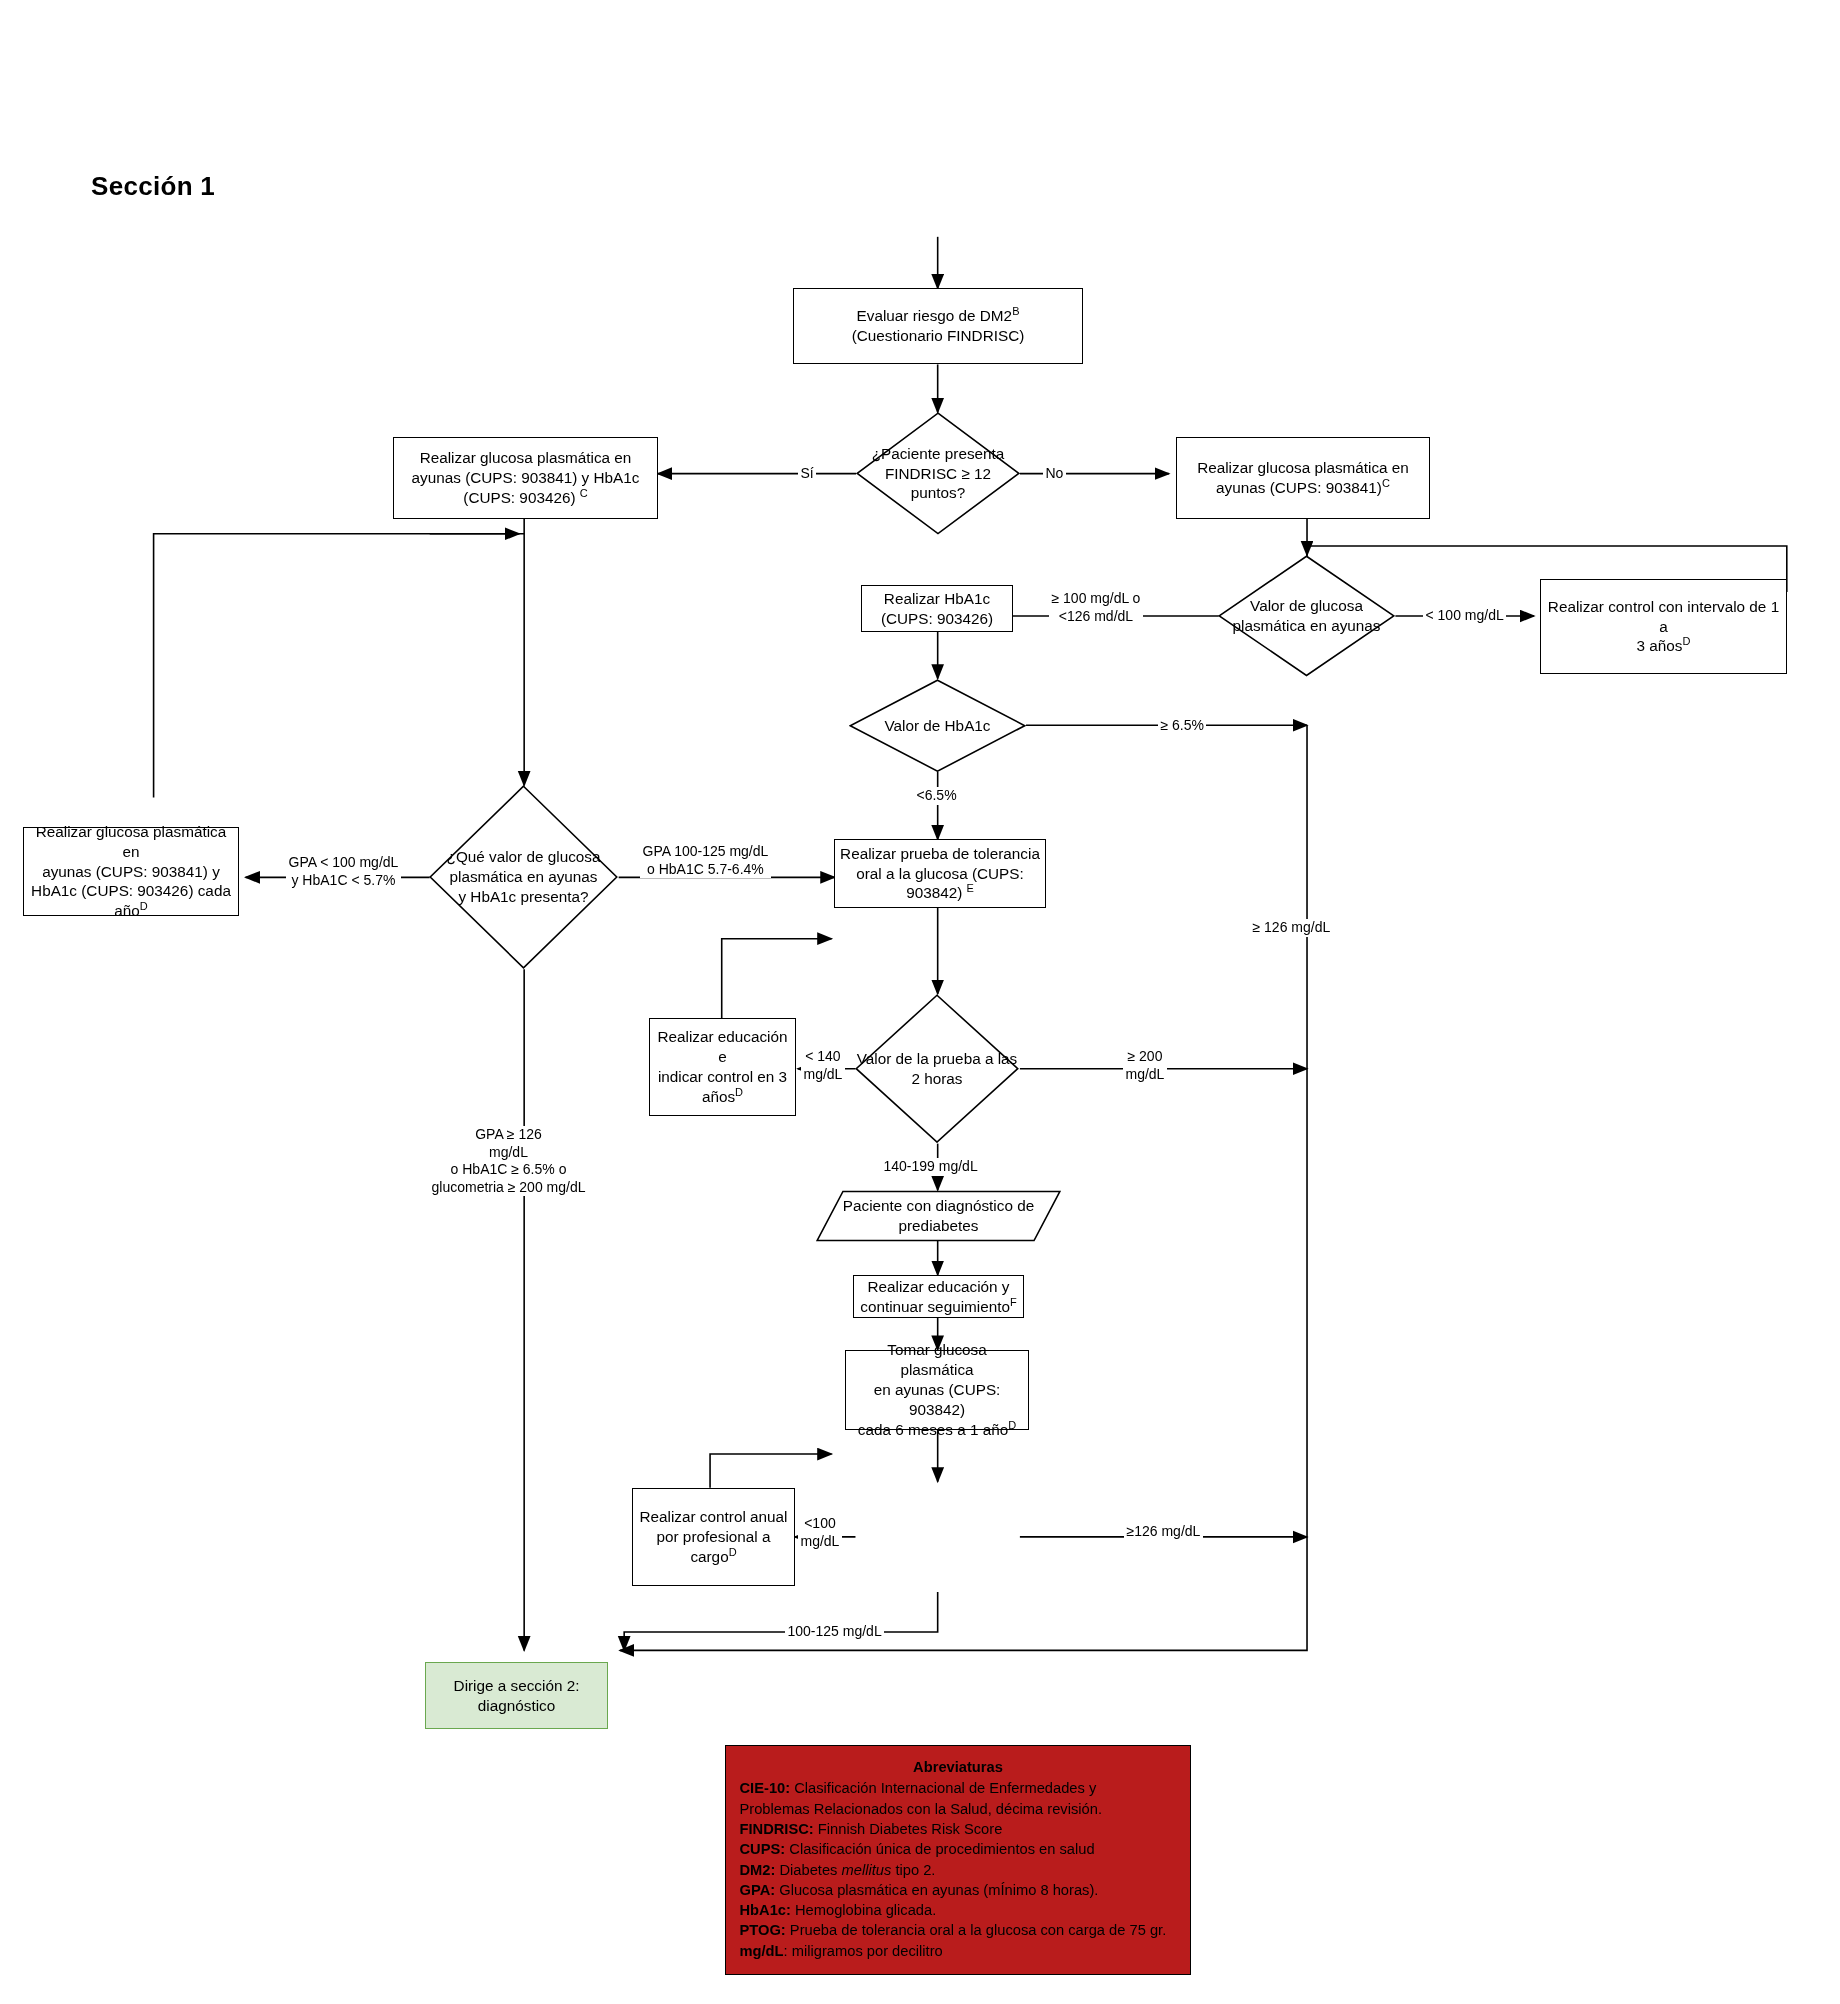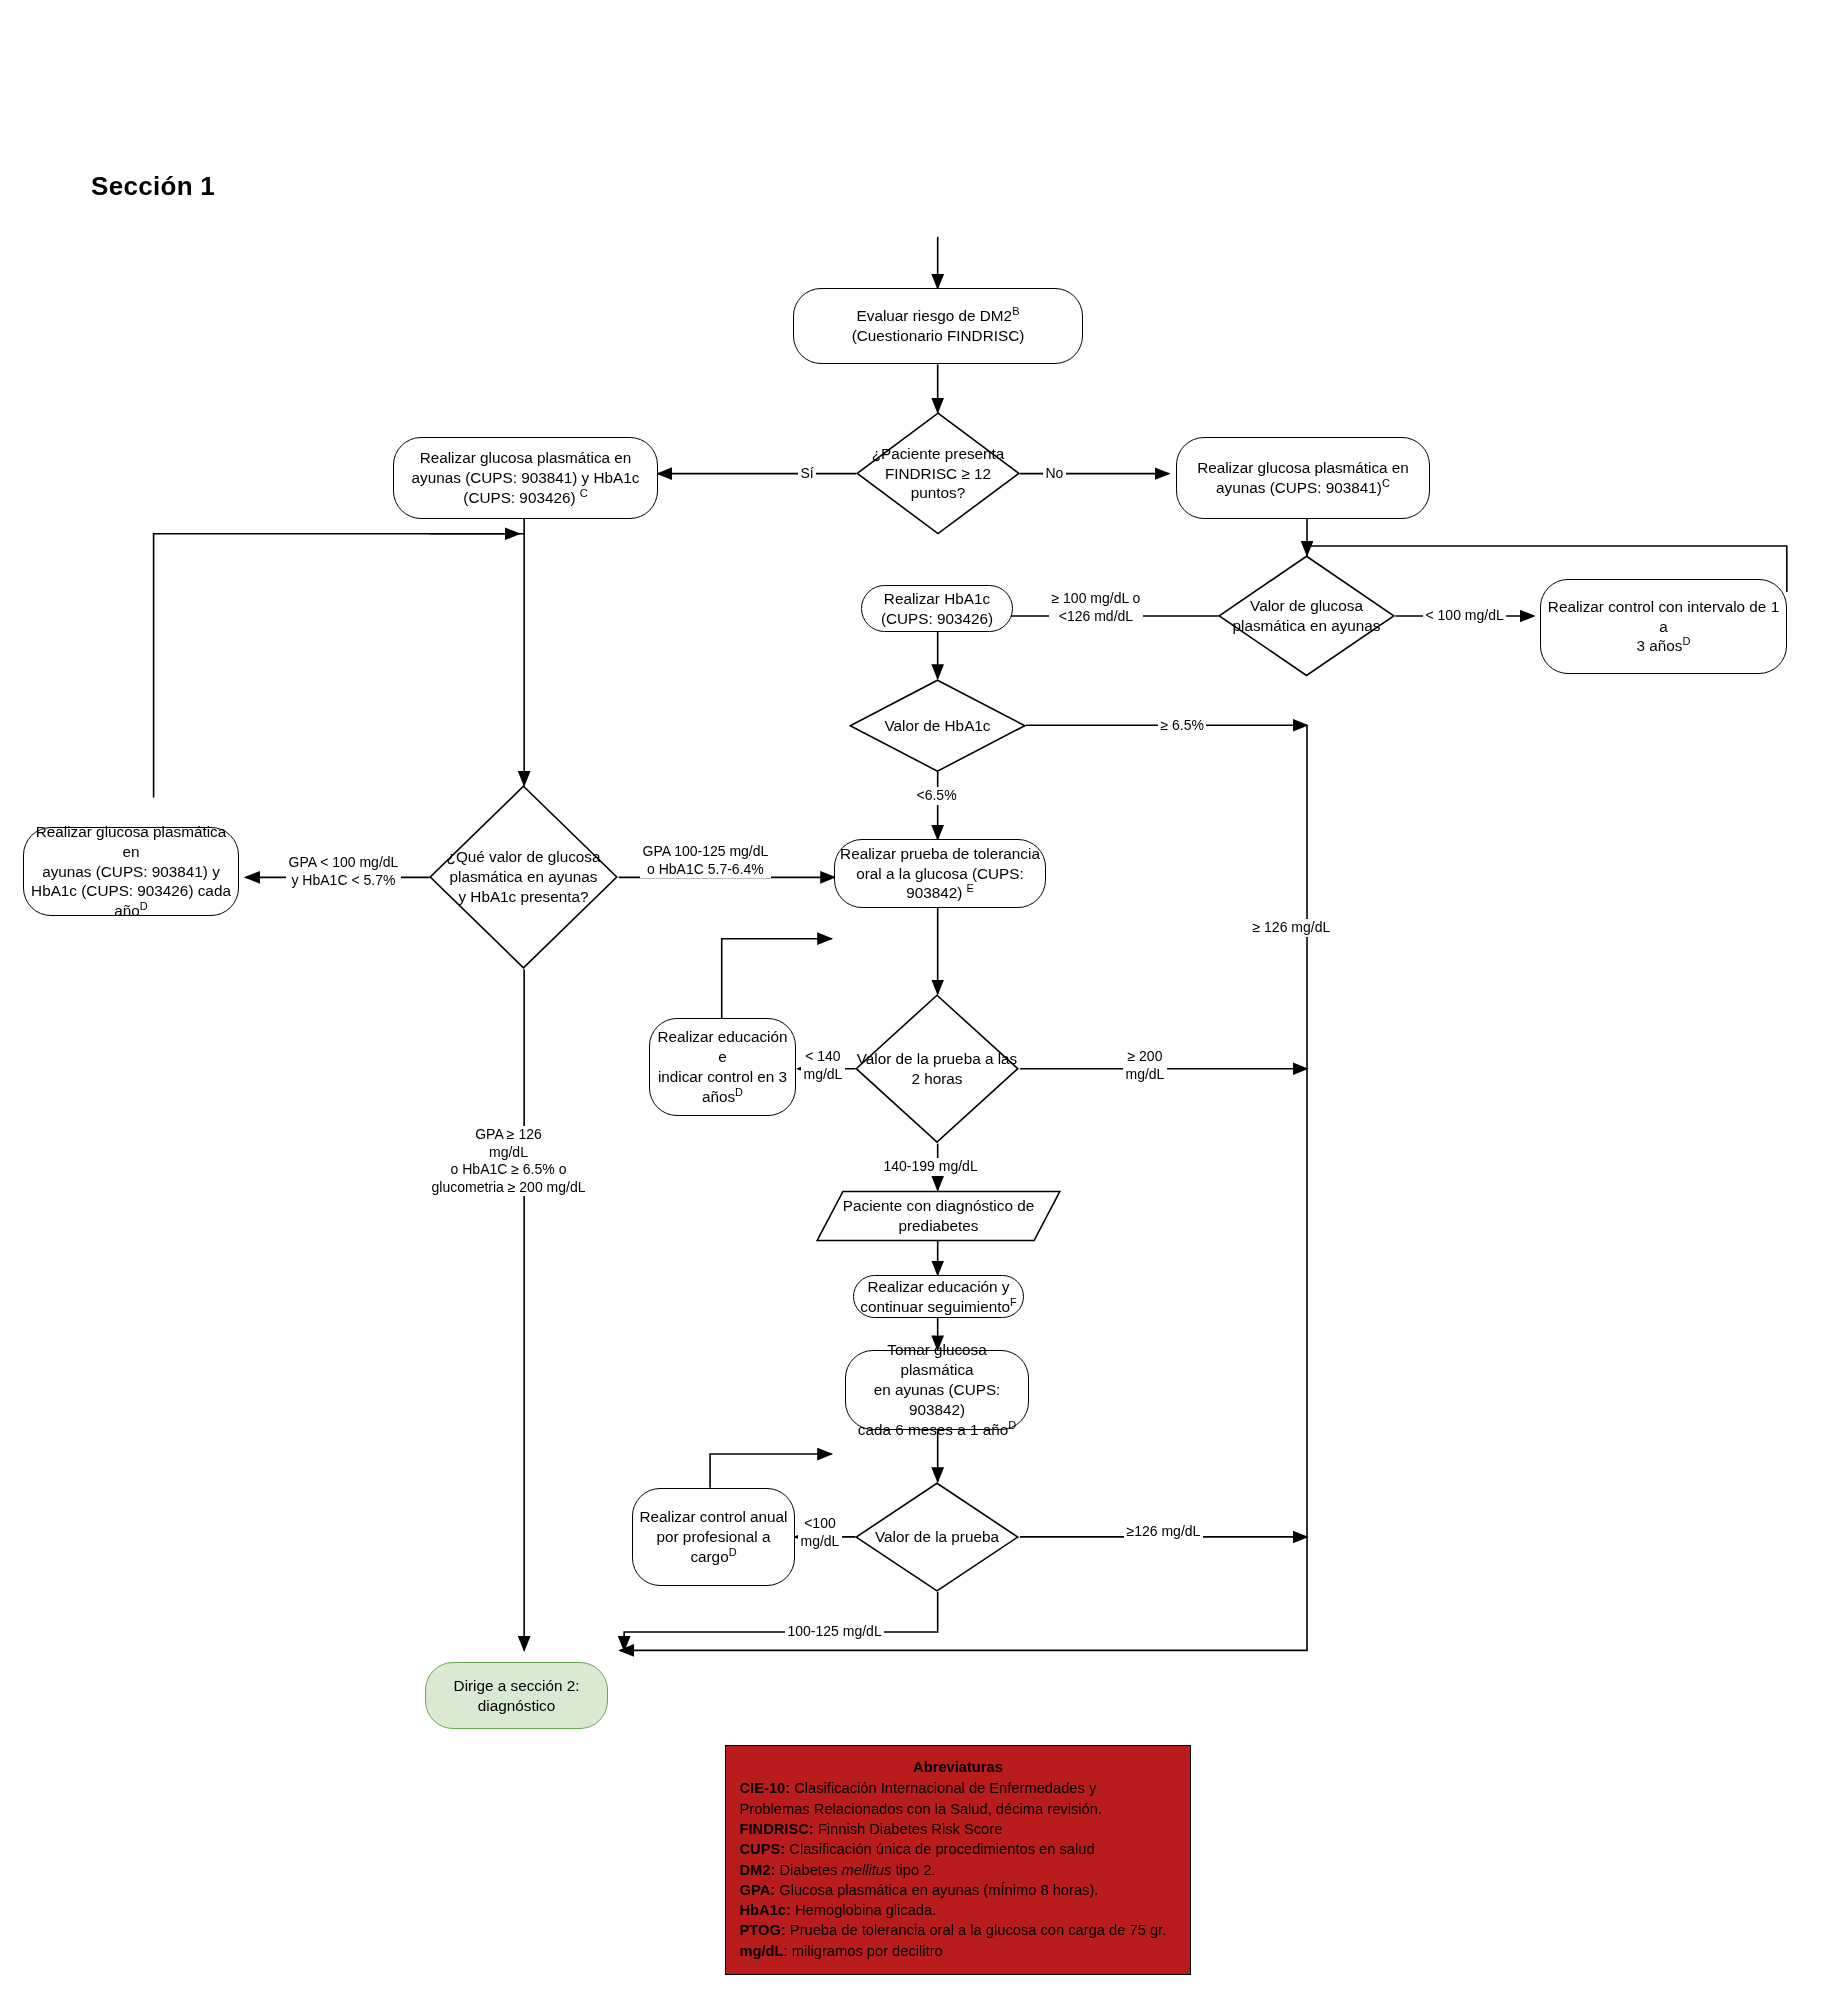--- a/index.html
+++ b/index.html
@@ -2,21 +2,21 @@
 <html style="font-size:9.8px"><head>
 <meta charset="utf-8">
 <style>
   html,body{margin:0;padding:0;background:#ffffff;}
   body{font-family:"Liberation Sans", sans-serif; color:#000;}
   #page{position:relative;width:1841px;height:2005px;background:#fff;overflow:hidden;}
 
   .title{position:absolute;font-weight:bold;font-size:26px;letter-spacing:0.3px;}
 
   
-  .node{position:absolute;box-sizing:border-box;display:flex;align-items:center;justify-content:center;text-align:center;line-height:1.30;border-radius:28px;}
+  .node{position:absolute;box-sizing:border-box;display:flex;align-items:center;justify-content:center;text-align:center;line-height:1.30;}
   .rect{border:1.5px solid #000;background:#fff;font-size:15.3px;padding:2.5px 4.9px;}
   .oval{border:1.5px solid #000;background:#fff;border-radius:50%;font-size:15.3px;}
   .green{border:1.5px solid #6aa84f;background:#d9ead3;font-size:15.3px;}
   .para-shape{position:absolute;}
 
   
   .dia{position:absolute;}
   .dia .shape{position:absolute;inset:0;}
   .dia .txt{position:absolute;inset:0;display:flex;align-items:center;justify-content:center;text-align:center;font-size:15.3px;line-height:1.3;}
 
@@ -192,26 +192,20 @@
   </div>
 
   <div class="node rect" style="left:853px;top:1275px;width:171px;height:43px;">
     <span><span>Realizar educación y</span><br><span>continuar seguimiento</span><sup>F</sup></span>
   </div>
 
   <div class="node rect" style="left:845px;top:1350px;width:184px;height:80px;">
     <span><span>Tomar glucosa plasmática</span><br><span>en ayunas (CUPS: 903842)</span><br><span>cada 6 meses a 1 año</span><sup>D</sup></span>
   </div>
 
-  <div class="dia" style="left:855px;top:1482px;width:164px;height:110px;">
-    <svg class="shape" viewBox="0 0 268 180">
-        <polygon points="134,2 266,90 134,178 2,90" fill="#fff" stroke="#000" stroke-width="2.6"></polygon>
-      </svg>
-    <div class="txt">Valor de la prueba</div>
-  </div>
 
   <div class="node rect" style="left:632px;top:1488px;width:163px;height:98px;">
     <span><span>Realizar control anual</span><br><span>por profesional a</span><br><span>cargo</span><sup>D</sup></span>
   </div>
 
   <div class="node green" style="left:425px;top:1650px;width:183px;height:67px;margin-top:12px;">
     <span><span>Dirige a sección 2:</span><br><span>diagnóstico</span></span>
   </div>
 
   <div class="lbl" style="left:798px;top:465px;">Sí</div>

